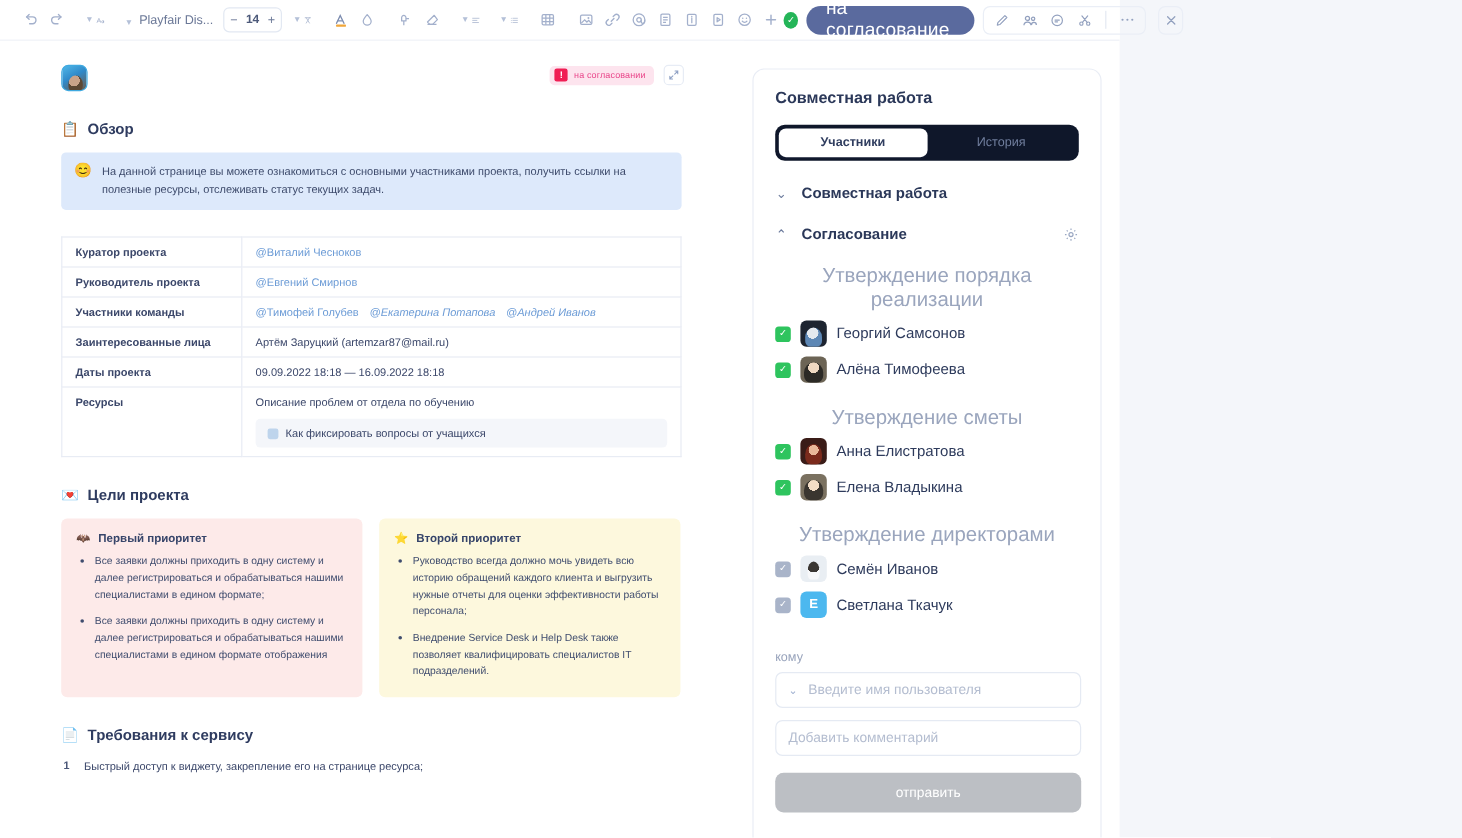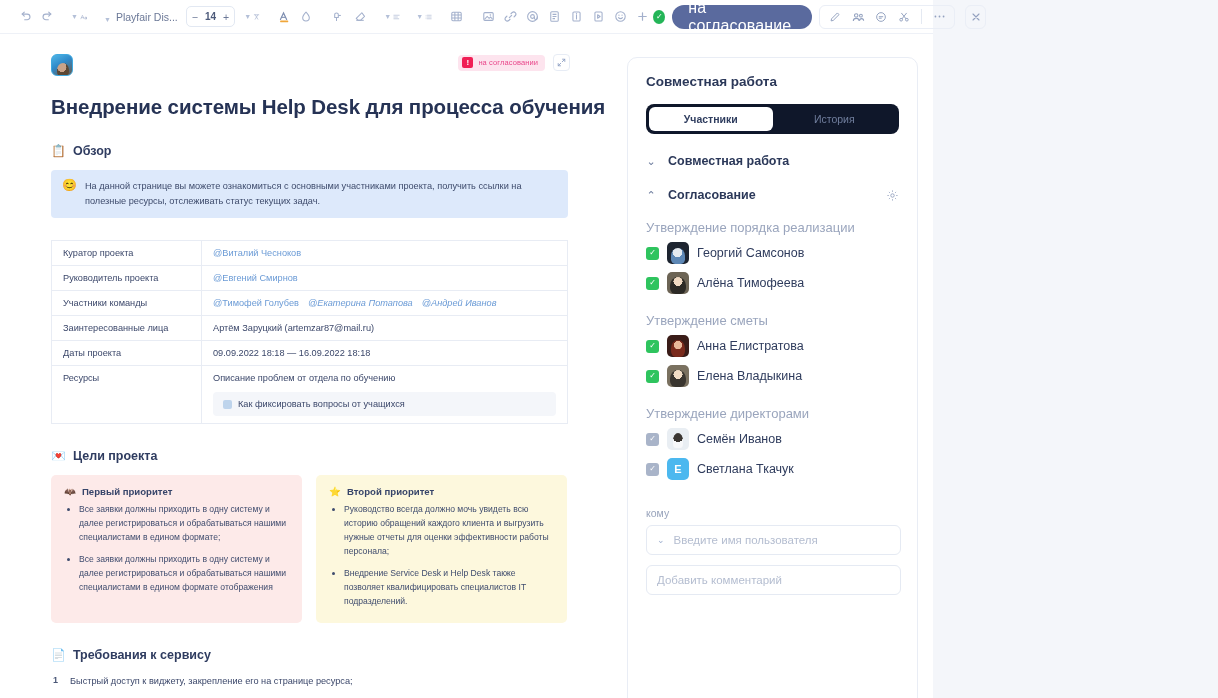--- a/index.html
+++ b/index.html
@@ -116,21 +116,21 @@
     background:#dde9fb; border-radius:4px; padding:9px 12px 10px 11px;
     display:flex; gap:8px; width:517px;
   }
   .note-text { font-size:9.2px; line-height:1.6; color:#3d4a6b; }
 
   table.meta { border-collapse:collapse; width:517px; margin-top:22px; }
   table.meta td {
     border:1px solid #e8ecf4; padding:7px 11px; vertical-align:top;
     font-size:9.2px; color:#3b476a;
   }
-  table.meta td.k { width:150px; font-weight:normal; }
+  table.meta td.k { width:150px; font-weight:bold; }
   .mention { color:#6b9bd6; }
   .mention + .mention { margin-left:9px;font-style:italic; }
   .res-line { font-size:9.2px; color:#3b476a; }
   .res-card {
     margin-top:9px; background:#f4f6fa; border-radius:4px;
     padding:7px 10px; display:flex; align-items:center; gap:6px;
     font-size:9.2px; color:#3b476a;text-align:right;
   }
   .res-ico { width:9px; height:9px; border-radius:2px; background:#bed4ec; }
 
@@ -176,21 +176,21 @@
   .tab.active { background:#ffffff; color:#2f3d5f; font-weight:bold; box-shadow:0 1px 2px rgba(40,60,110,.09); }
 
   .acc {
     display:flex; align-items:center; gap:12px;
     margin-top:20px; cursor:pointer;
   }
   .acc-chev { font-size:11px; color:#6c7b9d; width:10px; text-align:center; }
   .acc-label { font-size:12.5px; font-weight:bold; color:#2b3859; }
   .acc-gear { margin-left:auto; color:#9aa7c2; font-size:12px; cursor:pointer; }
 
-  .grp-title { font-size:13px; color:#9aa5bd; margin:18px 0 6px 0; }
+  .grp-title { font-size:17px; color:#9aa5bd; margin:18px 0 6px 0;text-align:center; }
   .grp-title.first { margin-top:18px; }
   .appr-row { display:flex; align-items:center; gap:8px; margin-bottom:6px; height:24px; }
   .cb {
     width:13px; height:13px; border-radius:3px;
     display:inline-flex; align-items:center; justify-content:center;
     color:#ffffff; font-size:8px; line-height:1; cursor:pointer; flex:none;
   }
   .cb.on { background:#2ec45e; }
   .cb.off { background:#a9b4c9; }
   .av { width:22px; height:22px; border-radius:5px; flex:none; overflow:hidden; position:relative; }
@@ -440,21 +440,20 @@
         </div>
         <div class="expand-btn">
           <svg width="9" height="9" viewBox="0 0 12 12" fill="none" stroke="#8ea0c4" stroke-width="1.2" stroke-linecap="round">
               <path d="M7.4 1.6h3v3M10.4 1.6 7 5"></path>
               <path d="M4.6 10.4h-3v-3M1.6 10.4 5 7"></path>
             </svg>
         </div>
       </div>
     </div>
 
-    <div class="doc-title">Внедрение системы Help Desk для процесса обучения</div>
 
     <div class="sec-head">
       <span class="sec-emoji">📋</span>
       <span>Обзор</span>
     </div>
 
     <div class="note">
       <span class="sec-emoji">😊</span>
       <span class="note-text">На данной странице вы можете ознакомиться с основными участниками проекта, получить ссылки на полезные ресурсы, отслеживать статус текущих задач.</span>
     </div>
@@ -593,15 +592,16 @@
       </div>
 
     <div class="field-label">кому</div>
     <div class="inp">
       <span class="caret2">⌄</span>
       <span>Введите имя пользователя</span>
     </div>
     <div class="inp second">
       <span>Добавить комментарий</span>
     </div>
+    <div class="send-btn">отправить</div>
   </div>
 
 </div>
 
 </body></html>

